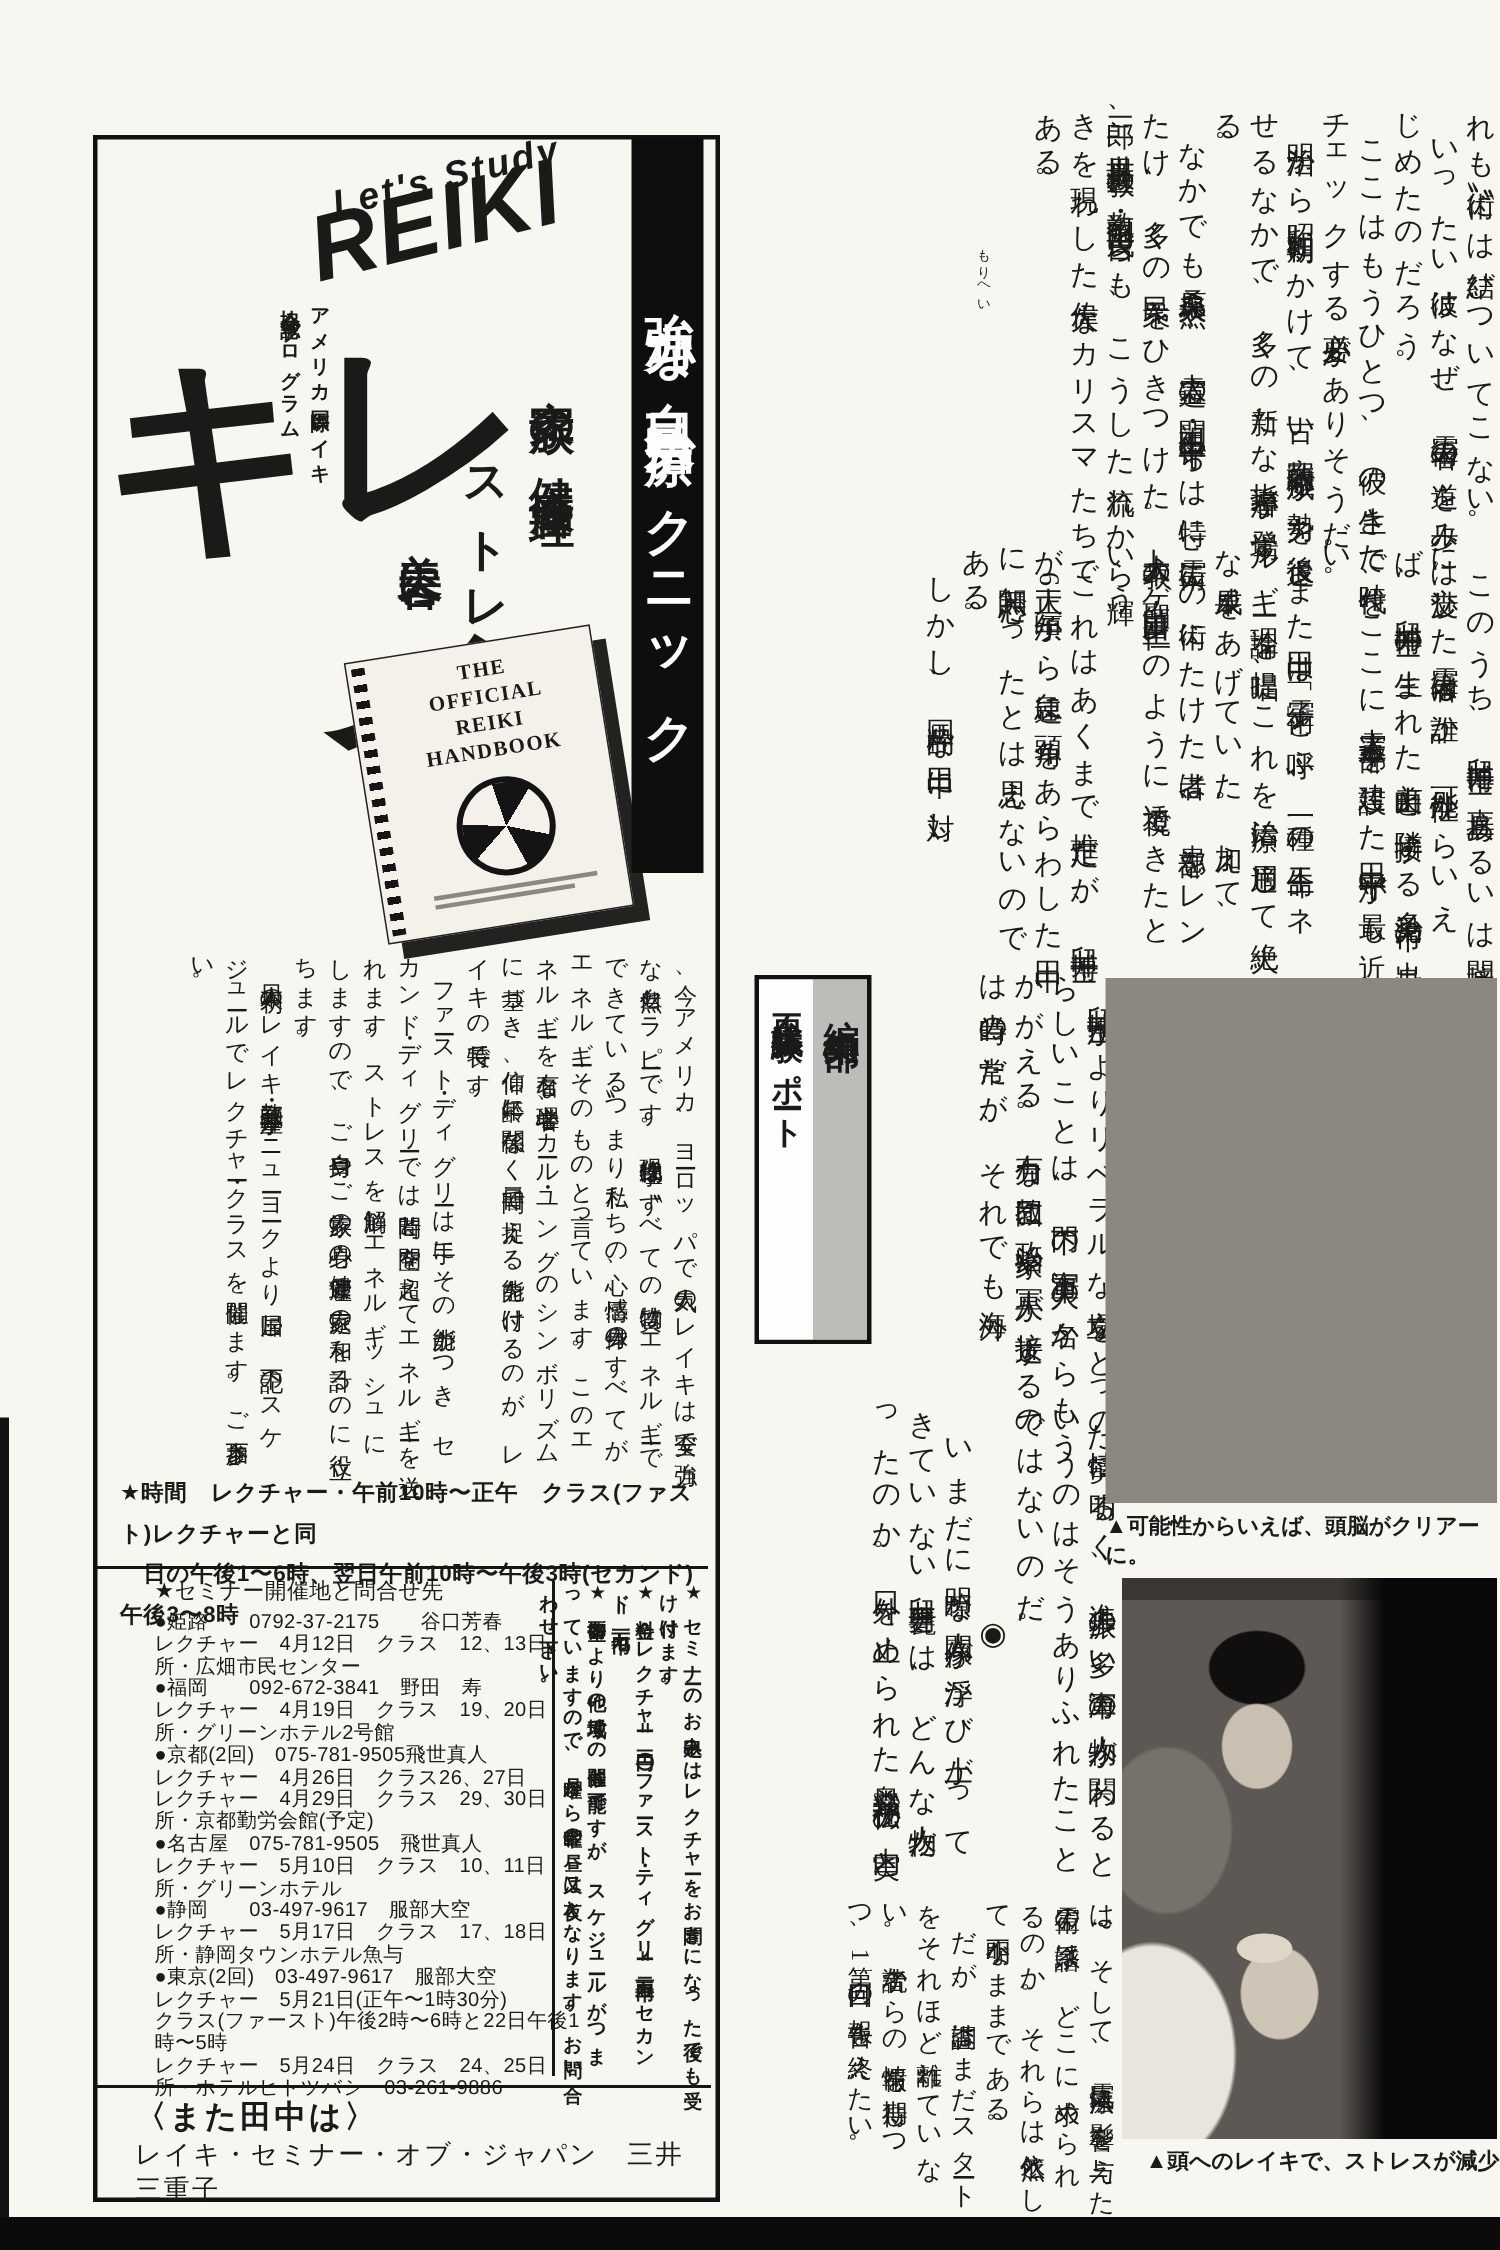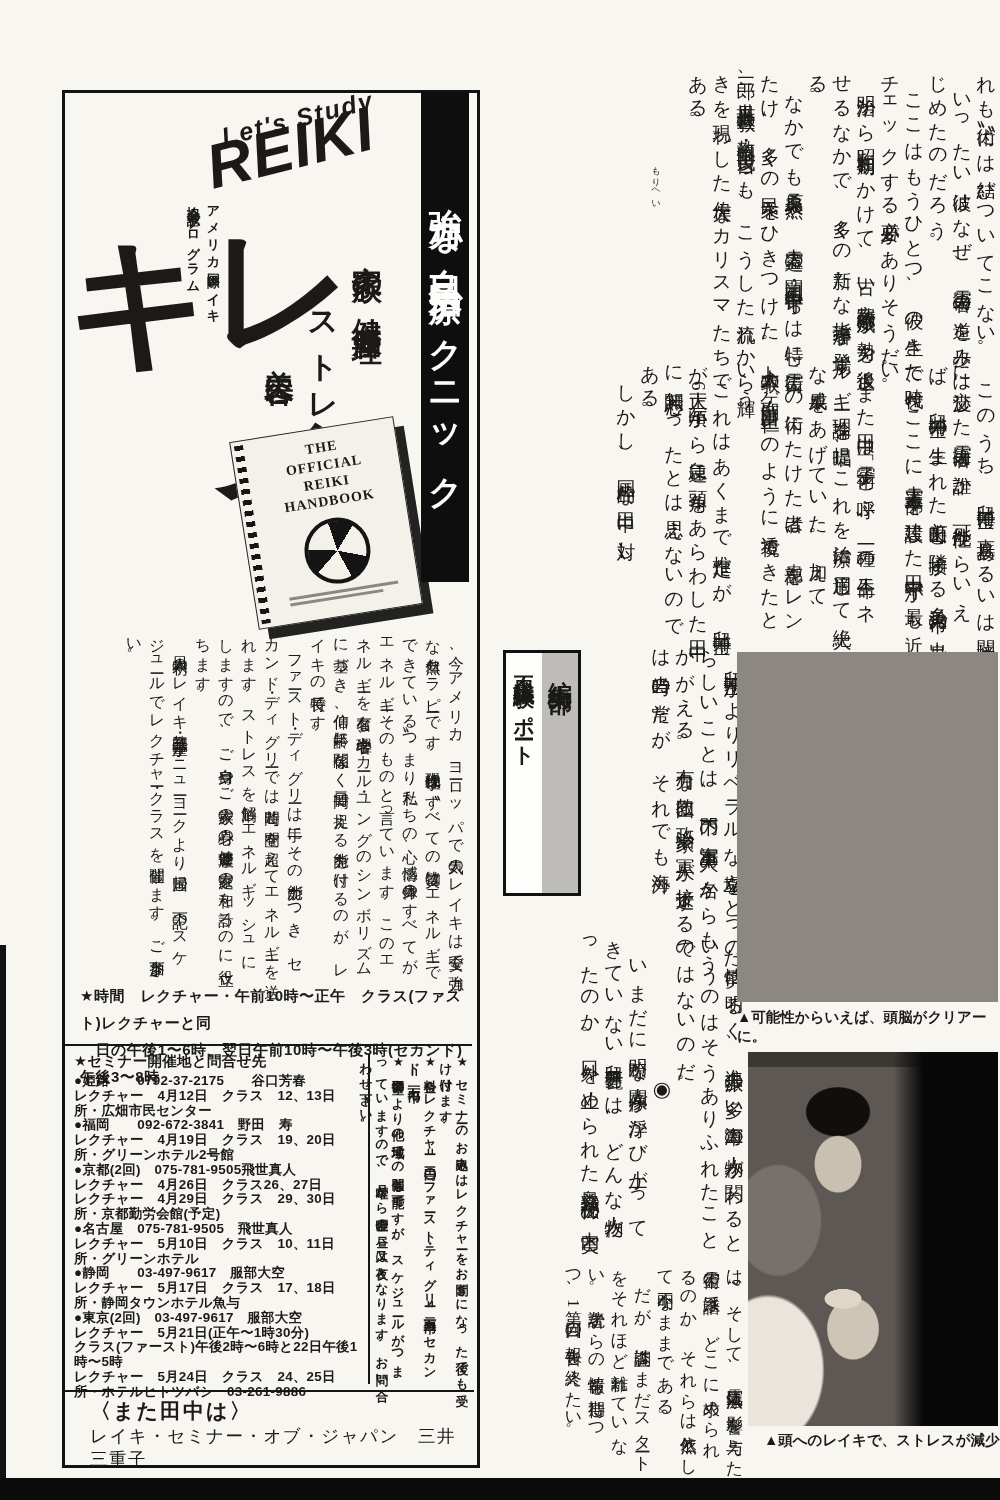--- a/index.html
+++ b/index.html
@@ -44,21 +44,21 @@
   .hb-bind{position:absolute;left:3px;top:4px;bottom:4px;width:9px;
            background:repeating-linear-gradient(180deg,#151515 0 5px,transparent 5px 11px);}
   .hb-title{font-size:14px;font-weight:700;letter-spacing:1px;line-height:18px;white-space:pre-line;}
   .hb-wheel{width:58px;height:58px;border-radius:50%;border:4px solid #141414;margin:8px auto 6px auto;
             background:conic-gradient(#141414 0 40deg,#f3f1ea 40deg 110deg,#141414 110deg 160deg,
              #f3f1ea 160deg 230deg,#141414 230deg 280deg,#f3f1ea 280deg 350deg,#141414 350deg 360deg);}
   .hb-line{height:3px;background:#8a8880;margin:3px 14px 0 14px;}
 
   .gothic{font-family:"Liberation Sans","DejaVu Sans",sans-serif;}
   .timenote{font-size:15px;font-weight:700;line-height:27px;white-space:pre-line;letter-spacing:.5px;}
-  .sched{font-size:13.4px;line-height:14.8px;white-space:pre-line;letter-spacing:.3px;font-weight:700;}
+  .sched{font-size:13.4px;line-height:14.8px;white-space:pre-line;letter-spacing:.3px;font-weight:400;margin-left:29px;}
   .notes{font-size:12.6px;line-height:16px;letter-spacing:1px;font-weight:600;}
   .notes p{text-indent:0;margin:0;}
   .contact h3{margin:0;font-size:21px;font-weight:700;letter-spacing:2px;}
   .contact div{font-size:17.5px;line-height:23px;letter-spacing:1.5px;}
 
   .caption{font-family:"Liberation Sans","DejaVu Sans",sans-serif;font-weight:700;font-size:14.5px;}
   .rule{background:#161616;}
 
   
   .photo{filter:contrast(1.02);}

